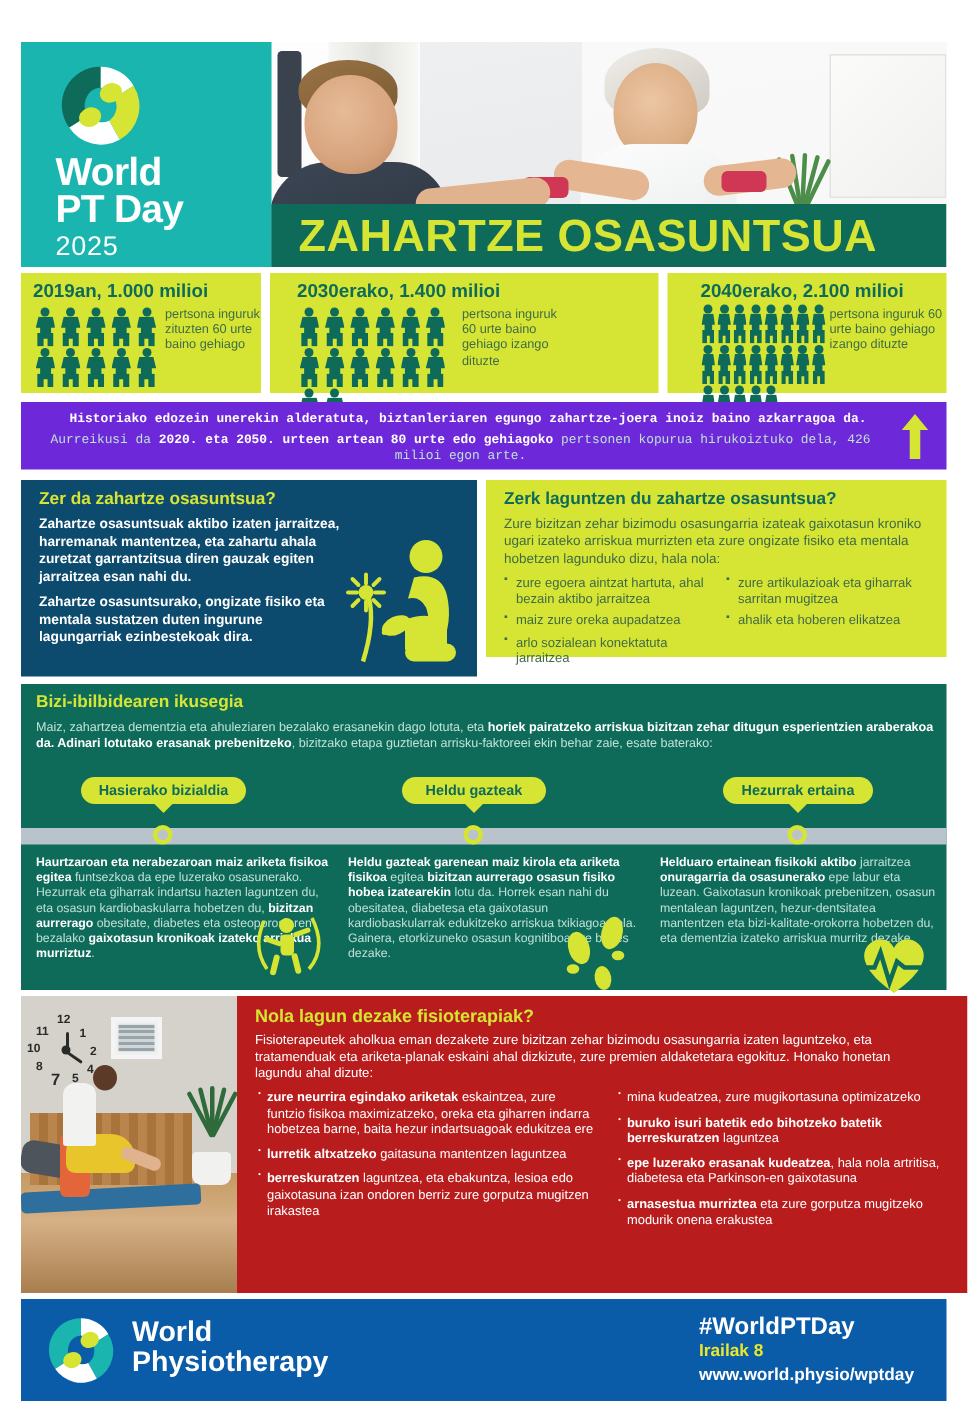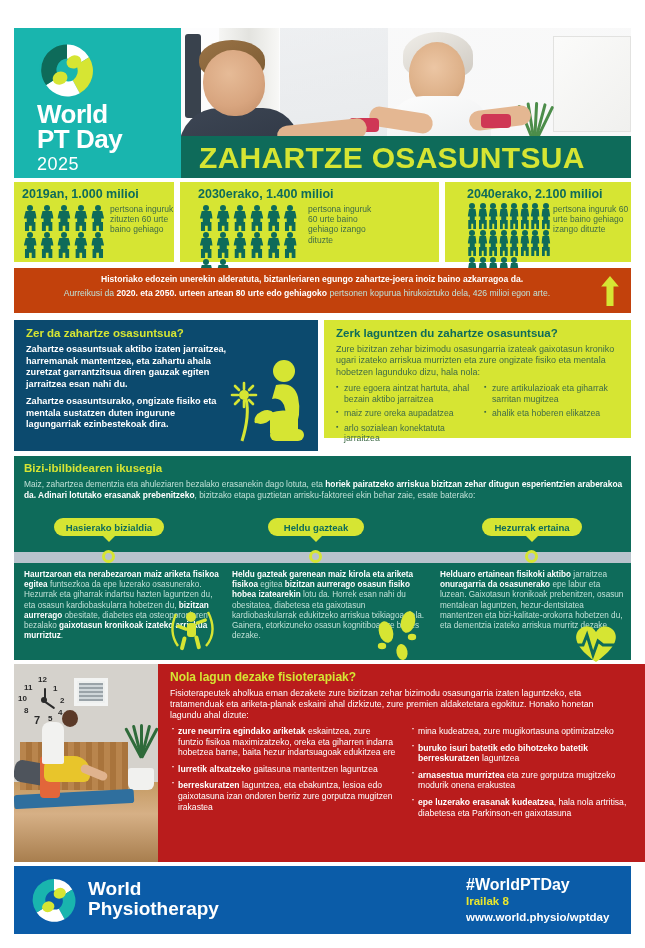--- a/index.html
+++ b/index.html
@@ -74,21 +74,21 @@
   .stat.s3 .pfig { width:10.5px; height:27px; }
   .pfig .ph { position:absolute; left:50%; transform:translateX(-50%); top:1px; width:6px; height:6px; border-radius:50%; background:#0e6b5a; }
   .pfig .pb { position:absolute; left:50%; transform:translateX(-50%); top:7px; width:13px; height:12px; background:#0e6b5a;
               clip-path:polygon(14% 0,86% 0,100% 62%,78% 62%,78% 100%,22% 100%,22% 62%,0 62%); }
   .stat.s3 .pfig .pb { width:9px; }
   .pfig .pl { position:absolute; left:50%; transform:translateX(-50%); top:18px; width:11px; height:9px; background:#0e6b5a;
               clip-path:polygon(0 0,100% 0,100% 100%,62% 100%,62% 42%,38% 42%,38% 100%,0 100%); }
   .stat.s3 .pfig .pl { width:8px; }
 
   
-  .notebar { position:absolute; left:14px; top:268px; width:617px; height:45px; background:#c2410c; }
+  .notebar { position:absolute; left:14px; top:268px; width:617px; height:45px; background:#6d28d9;font-family:Liberation Mono, monospace; }
   .notebar .l1 { position:absolute; left:18px; top:6px; width:560px; text-align:center; color:#ffffff;
                  font-size:8.6px; font-weight:bold; }
   .notebar .l2 { position:absolute; left:8px; top:20px; width:570px; text-align:center; color:#bfe0d6; font-size:8.6px; line-height:11px; }
   .notebar .l2 b { color:#ffffff; }
   .up-arrow { position:absolute; right:12px; top:8px; width:18px; height:30px; }
 
   
   .panelA { position:absolute; left:14px; top:320px; width:304px; height:131px; background:#0c4a6e; }
   .panelB { position:absolute; left:324px; top:320px; width:307px; height:118px; background:#d6e533; }
   .pa-h { position:absolute; left:12px; top:7px; color:#d6e533; font-size:11.5px; font-weight:bold; }
@@ -614,22 +614,22 @@
     <div class="ph-p">Fisioterapeutek aholkua eman dezakete zure bizitzan zehar bizimodu osasungarria izaten laguntzeko, eta tratamenduak eta ariketa-planak eskaini ahal dizkizute, zure premien aldaketetara egokituz. Honako honetan lagundu ahal dizute:</div>
     <div class="ph-cols">
       <ul>
         <li><b>zure neurrira egindako ariketak</b><span> eskaintzea, zure funtzio fisikoa maximizatzeko, oreka eta giharren indarra hobetzea barne, baita hezur indartsuagoak edukitzea ere</span></li>
         <li><b>lurretik altxatzeko</b><span> gaitasuna mantentzen laguntzea</span></li>
         <li><b>berreskuratzen</b><span> laguntzea, eta ebakuntza, lesioa edo gaixotasuna izan ondoren berriz zure gorputza mugitzen irakastea</span></li>
       </ul>
       <ul>
         <li><b></b><span>mina kudeatzea, zure mugikortasuna optimizatzeko</span></li>
         <li><b>buruko isuri batetik edo bihotzeko batetik berreskuratzen</b><span> laguntzea</span></li>
+        <li><b>epe luzerako erasanak kudeatzea</b><span>, hala nola artritisa, diabetesa eta Parkinson-en gaixotasuna</span></li>
         <li><b>arnasestua murriztea</b><span> eta zure gorputza mugitzeko modurik onena erakustea</span></li>
-        <li><b>epe luzerako erasanak kudeatzea</b><span>, hala nola artritisa, diabetesa eta Parkinson-en gaixotasuna</span></li>
       </ul>
     </div>
   </div>
 
   <div class="footer">
     <svg class="f-logo" viewBox="0 0 100 100">
       <circle cx="50" cy="50" r="48" fill="#0b5ca8"></circle>
       <path d="M50 6 A44 44 0 0 1 88 28 L66 42 A20 20 0 0 0 50 30 Z" fill="#ffffff"></path>
       <path d="M88 28 A44 44 0 0 1 72 90 L60 68 A20 20 0 0 0 66 42 Z" fill="#19b5ae"></path>
       <path d="M72 90 A44 44 0 0 1 14 76 L36 62 A20 20 0 0 0 60 68 Z" fill="#ffffff"></path>

